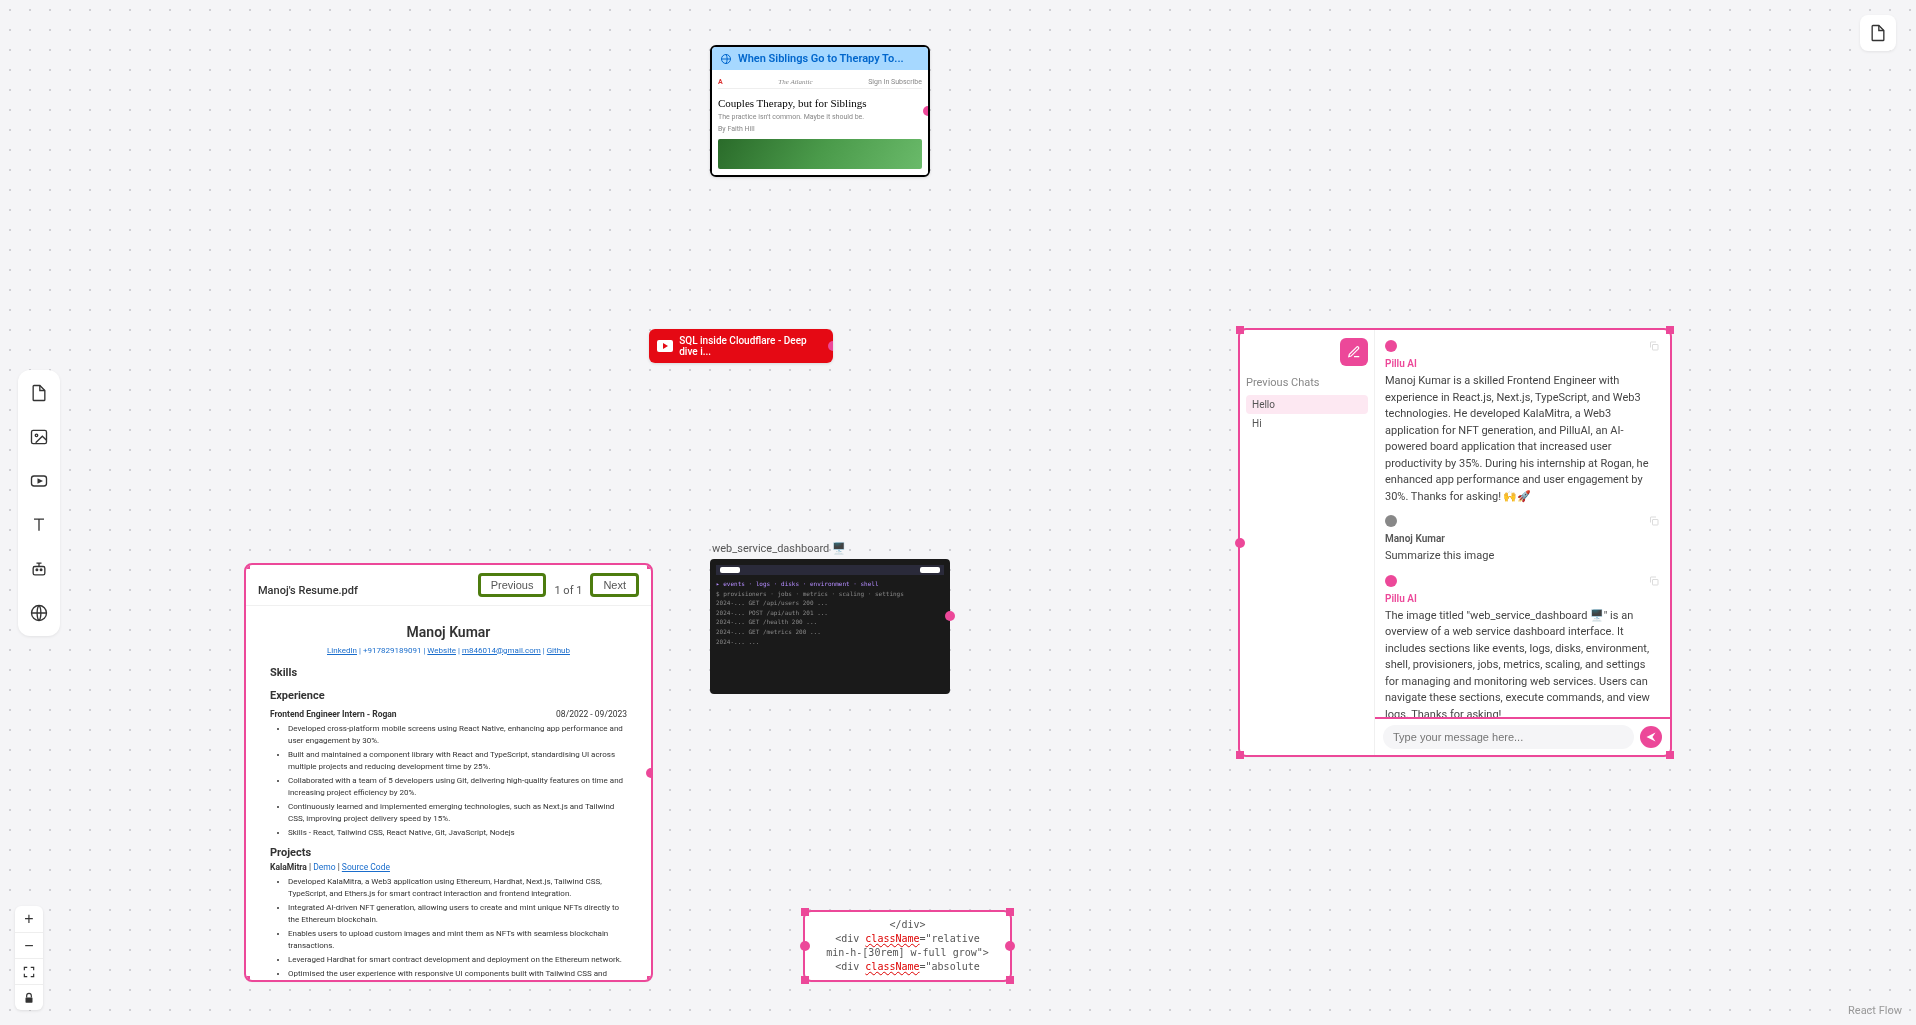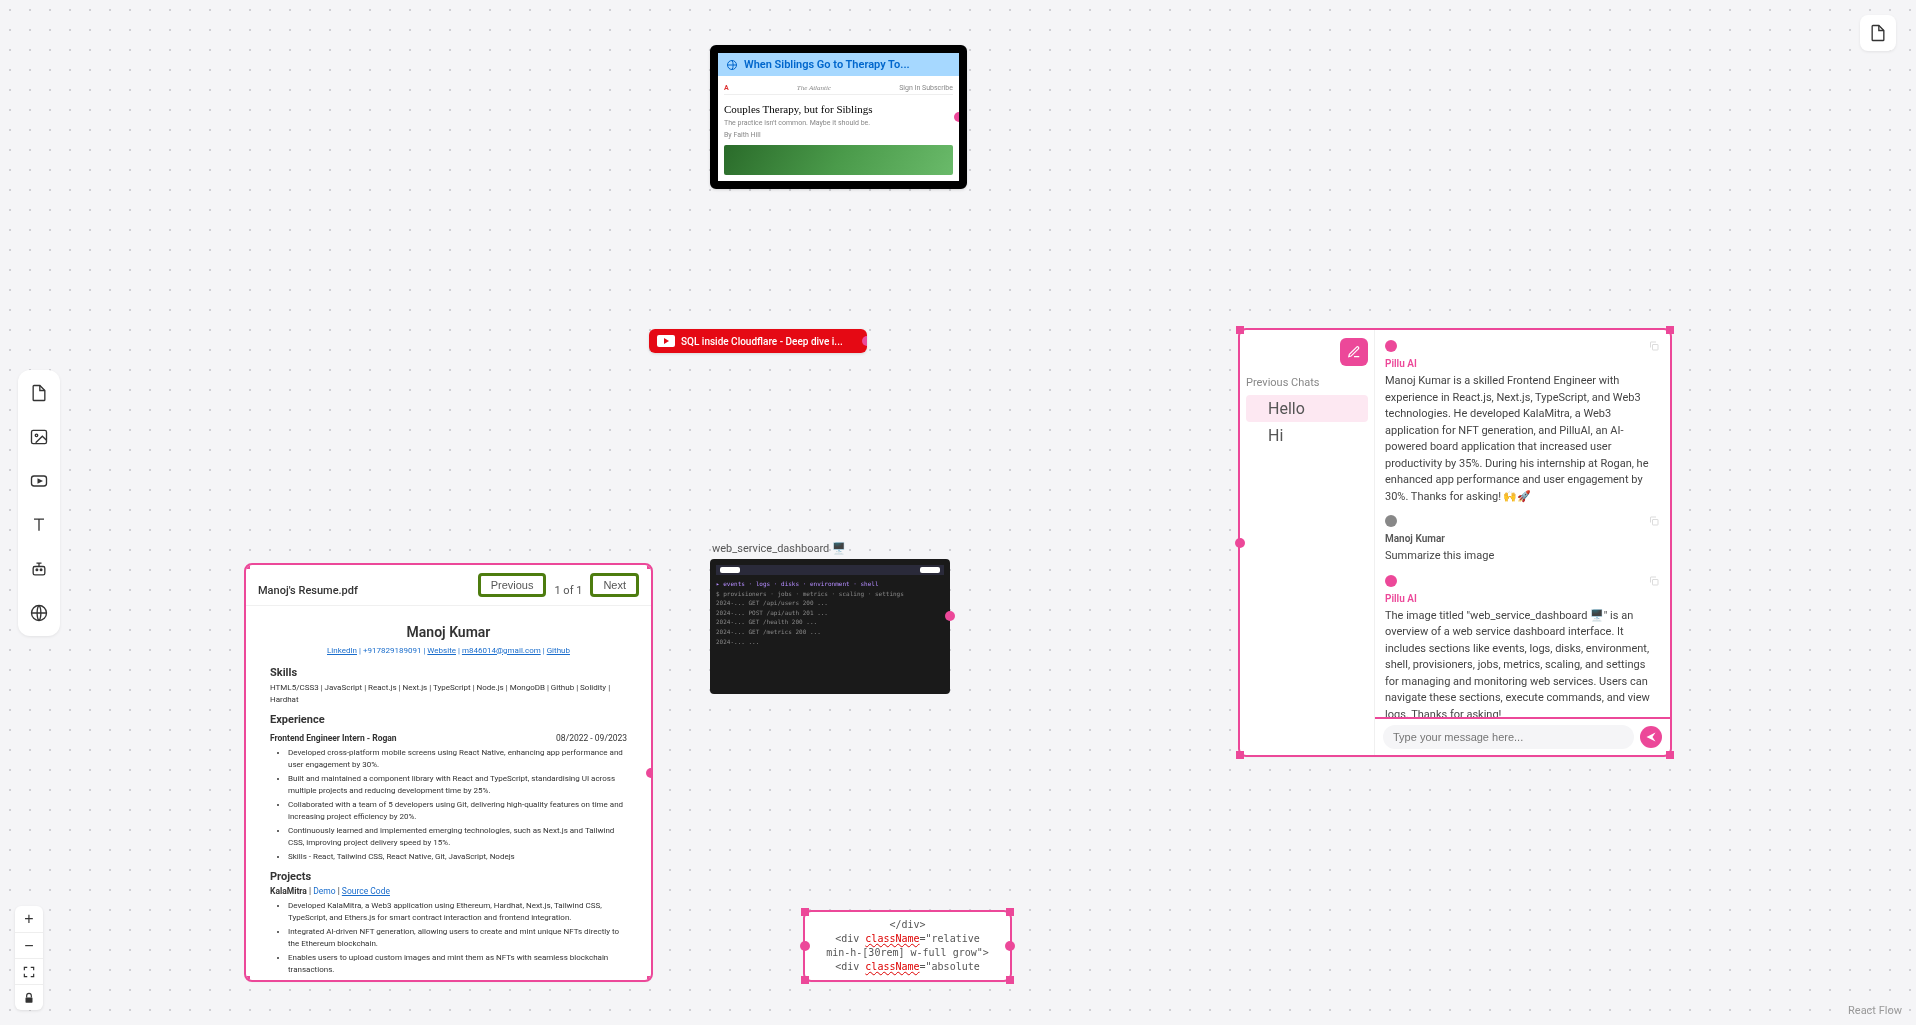--- a/index.html
+++ b/index.html
@@ -28,31 +28,31 @@
 
 
 .node { position: absolute; background: #fff; border-radius: 6px; box-shadow: 0 1px 3px rgba(0,0,0,.12); }
 .node.sel { outline: 2px solid #ec4899; }
 .handle { position: absolute; width: 10px; height: 10px; border-radius: 50%; background: #ec4899; }
 .handle.r { right: -5px; top: 50%; transform: translateY(-50%); }
 .handle.l { left: -5px; top: 50%; transform: translateY(-50%); }
 .corner { position: absolute; width: 8px; height: 8px; background: #ec4899; }
 
 
-.node-article { left: 710px; top: 45px; width: 257px; border: 8px solid #000000; background:#e5f3ff; overflow:hidden; }
+.node-article { left: 710px; top: 45px; width: 220px; border: 2px solid #000000; background:#e5f3ff; overflow:hidden; }
 .node-article .hdr { background: #a6d8ff; color: #0066cc; font-size: 11px; font-weight: 600; padding: 5px 8px; display:flex; align-items:center; gap:6px; }
 .node-article .hdr svg { width:12px; height:12px; stroke:#0066cc; stroke-width:2; fill:none; }
 .node-article .preview { background:#fff; padding: 6px; font-size: 8px; }
 .node-article .prev-top { display:flex; justify-content:space-between; color:#888; font-size:7px; padding:2px 0; border-bottom:1px solid #eee; margin-bottom:8px; }
 .node-article .prev-title { font-family: Georgia, serif; font-size:11px; margin: 8px 0 4px; }
 .node-article .prev-sub { font-size:7px; color:#888; margin-bottom:4px; }
 .node-article .prev-img { height: 30px; background: linear-gradient(120deg,#2a6b2a,#4a9a4a,#6aba6a); margin-top:6px; border-radius:2px; }
 
 
-.node-video { left: 649px; top: 329px; width: 218px; overflow:hidden; }
+.node-video { left: 649px; top: 329px; width: 184px; overflow:hidden; }
 .node-video .hdr { background: #e50914; color: #fff; font-size: 10px; font-weight: 500; padding: 6px 8px; display:flex; align-items:center; gap:6px; }
 .node-video .yt-badge { width:18px; height:12px; background:#fff; border-radius:2px; display:flex; align-items:center; justify-content:center; }
 .node-video .yt-badge::after { content:''; border-left:5px solid #e50914; border-top:3px solid transparent; border-bottom:3px solid transparent; }
 .node-video .thumb { height: 110px; background: linear-gradient(135deg,#2a1a4a,#4a2a6a,#c08030); position:relative; display:flex; align-items:center; justify-content:center; }
 .node-video .play { width:44px; height:30px; background:#e50914; border-radius:6px; display:flex; align-items:center; justify-content:center; }
 .node-video .play::after { content:''; border-left:12px solid #fff; border-top:8px solid transparent; border-bottom:8px solid transparent; }
 .node-video .vtitle { position:absolute; top:6px; left:8px; color:#fff; font-size:9px; }
 
 
 .node-dash { left: 710px; top: 538px; width: 240px; background:transparent; box-shadow:none; }
@@ -92,21 +92,21 @@
 
 .node-chat { left: 1240px; top: 330px; width: 430px; height: 425px; display:flex; }
 .node-chat.sel .corner-tl { top:-4px; left:-4px; }
 .node-chat.sel .corner-tr { top:-4px; right:-4px; }
 .node-chat.sel .corner-bl { bottom:-4px; left:-4px; }
 .node-chat.sel .corner-br { bottom:-4px; right:-4px; }
 .chat-side { width: 135px; border-right:1px solid #f0f0f0; padding:8px 6px; font-size:11px; }
 .chat-side .new { width:28px; height:28px; background:#ec4899; border-radius:6px; margin-left:auto; display:flex; align-items:center; justify-content:center; margin-bottom:10px; }
 .chat-side .new svg { width:14px; height:14px; stroke:#fff; stroke-width:2; fill:none; }
 .chat-side .sec-title { color:#888; font-size:11px; margin-bottom:6px; }
-.chat-side .chat-item { padding:4px 22px; font-size:16px; color:#555; border-radius:4px; cursor:pointer; }
+.chat-side .chat-item { padding:4px 6px; font-size:10px; color:#555; border-radius:4px; cursor:pointer; }
 .chat-side .chat-item.active { background:#fde8f2; }
 .chat-main { flex:1; display:flex; flex-direction:column; }
 .chat-body { flex:1; overflow:auto; padding:10px 10px 4px; font-size:11px; line-height:1.5; color:#444; }
 .msg { margin-bottom:10px; position:relative; }
 .msg .who { font-size:10px; font-weight:600; display:flex; gap:4px;flex-direction:column; }
 .msg .who.ai { color:#ec4899; }
 .msg .who.user { color:#555; }
 .msg .avatar { width:12px; height:12px; border-radius:50%; background:#ec4899; display:inline-block; }
 .msg .avatar.u { background:#888; }
 .msg .txt { font-size:11px; margin-top:2px; }
@@ -262,21 +262,20 @@
     <button>Previous</button>
     <span>1 of 1</span>
     <button>Next</button>
   </div>
   <div class="doc">
     <h2>Manoj Kumar</h2>
     <div class="links">
       <a>LinkedIn</a> | <span>+917829189091</span> | <a>Website</a> | <a>m846014@gmail.com</a> | <a>Github</a>
     </div>
     <div class="sec">Skills</div>
-    <div class="skills">HTML5/CSS3 | JavaScript | React.js | Next.js | TypeScript | Node.js | MongoDB | Github | Solidity | Hardhat</div>
     <div class="sec">Experience</div>
     <div class="sub">
         <b>Frontend Engineer Intern - Rogan</b>
         <span>08/2022 - 09/2023</span>
       </div>
     <ul>
       <li>Developed cross-platform mobile screens using React Native, enhancing app performance and user engagement by 30%.</li>
       <li>Built and maintained a component library with React and TypeScript, standardising UI across multiple projects and reducing development time by 25%.</li>
       <li>Collaborated with a team of 5 developers using Git, delivering high-quality features on time and increasing project efficiency by 20%.</li>
       <li>Continuously learned and implemented emerging technologies, such as Next.js and Tailwind CSS, improving project delivery speed by 15%.</li>

